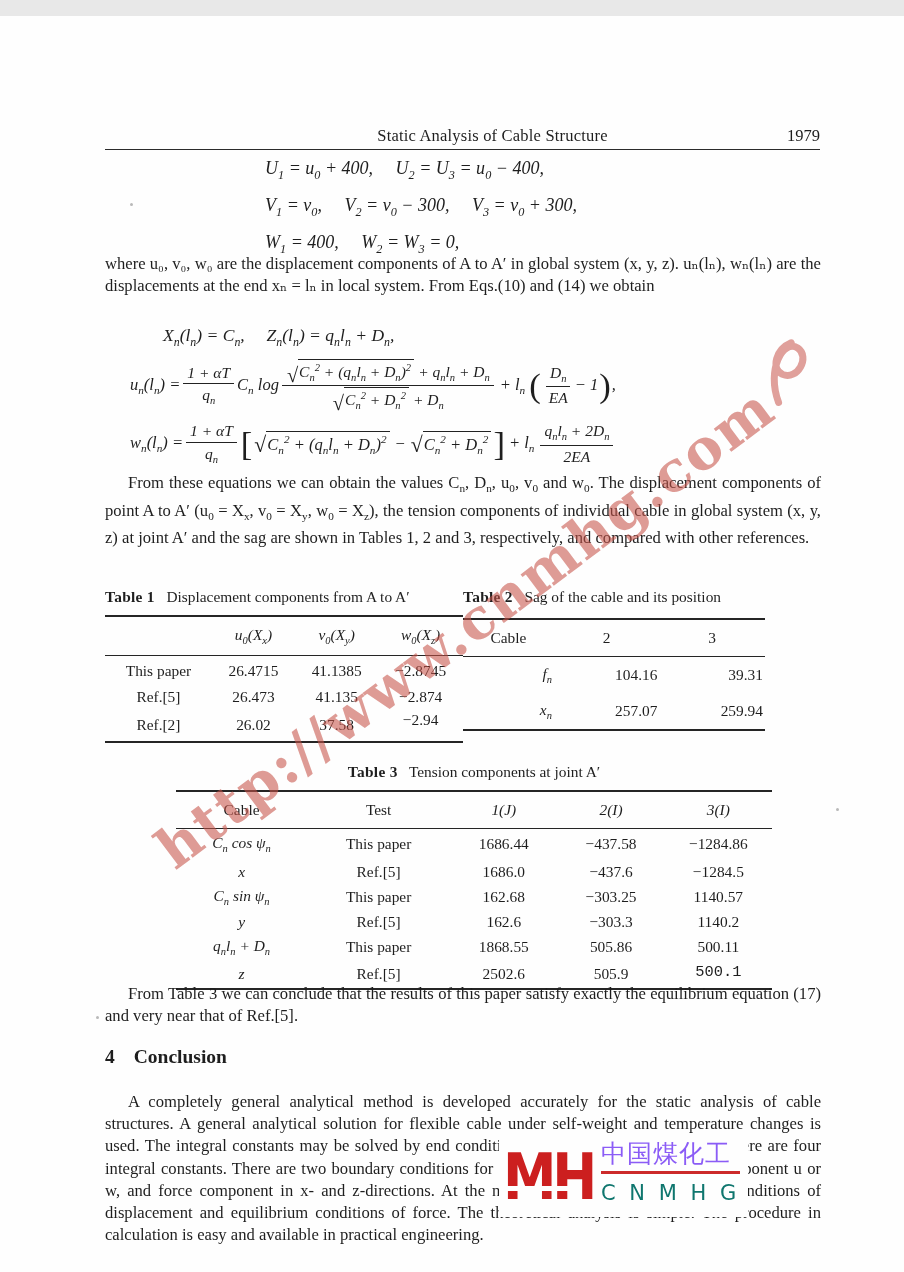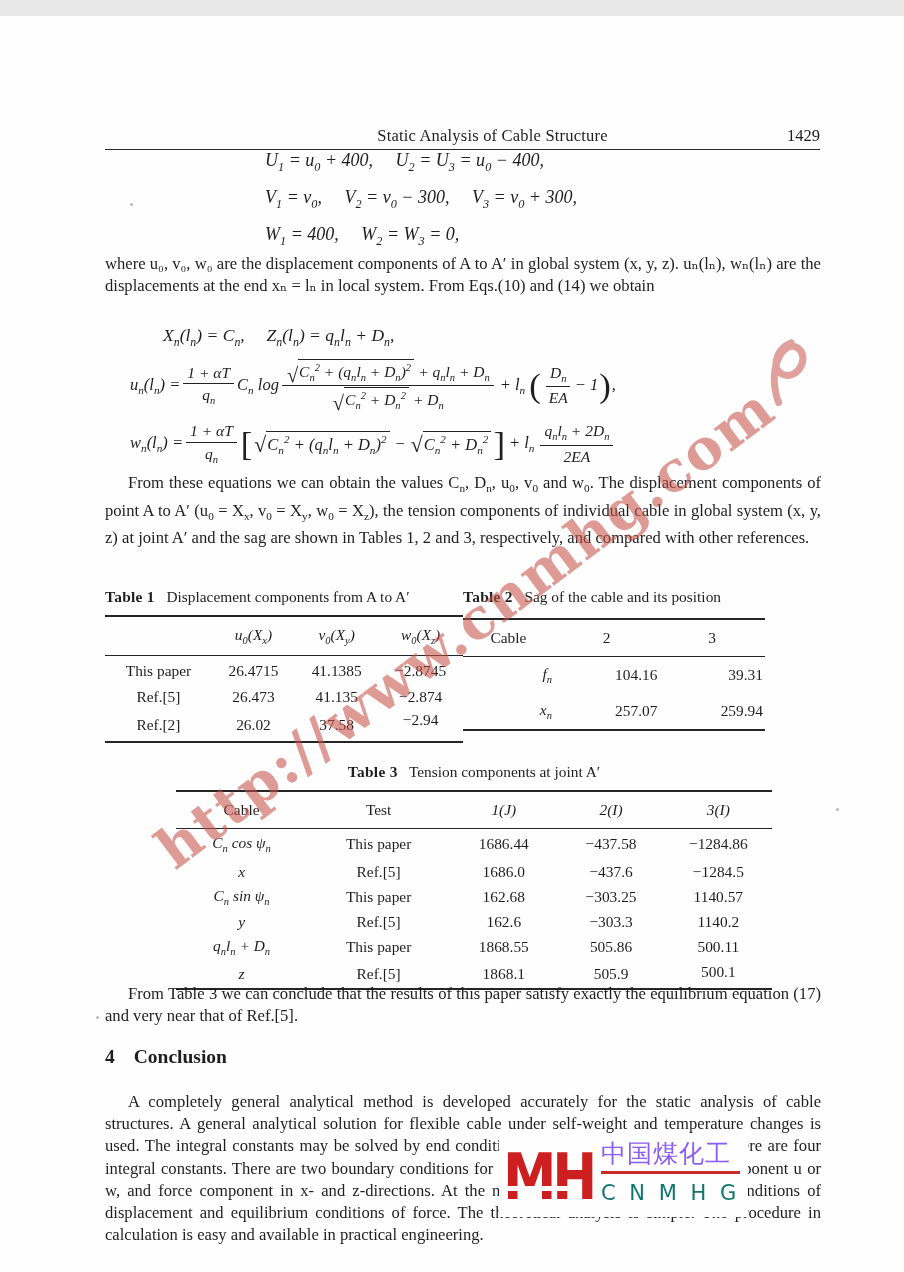--- a/index.html
+++ b/index.html
@@ -25,21 +25,21 @@
   .frac{display:inline-flex;flex-direction:column;align-items:center;vertical-align:middle;margin:0 3px;line-height:1.25;}
   .frac .num{padding:0 4px 1px 4px;border-bottom:1.3px solid #222;}
   .frac .den{padding:1px 4px 0 4px;}
   .sqrt{display:inline-flex;align-items:flex-end;margin:0 1px;}
   .sqrt .rad{font-size:1.32em;line-height:.9;font-style:normal;}
   .sqrt .arg{border-top:1.4px solid #222;padding:1px 3px 0 1px;}
   .big-delim{font-size:2.1em;font-weight:300;line-height:.8;vertical-align:middle;font-style:normal;margin:0 1px;}
   .eq-row{display:flex;align-items:center;}
 
   
-  .eq1{position:absolute;left:265px;top:129px;font-size:18px;line-height:30.5px;}
+  .eq1{position:absolute;left:265px;top:137px;font-size:18px;line-height:30.5px;}
   .eq2{position:absolute;left:130px;top:309px;width:650px;font-size:16.5px;}
   .eq2-line1{margin-left:33px;margin-bottom:9px;font-size:17.5px;}
   .eq2 .frac{font-size:15.5px;justify-content:space-between;}
   .eq2 .u-row{margin-bottom:9px;}
 
   
   .para{position:absolute;left:105px;width:716px;font-size:16.6px;line-height:22.2px;text-align:justify;}
   .indent{text-indent:23px;}
 
   
@@ -94,21 +94,21 @@
   
   .speck{position:absolute;background:#b9b9b9;border-radius:50%;}
 </style>
 </head>
 <body>
 
 <div class="page">
 
   <div class="hdr">
     <div class="hdr-title">Static Analysis of Cable Structure</div>
-    <div class="hdr-page">1429</div>
+    <div class="hdr-page">1979</div>
   </div>
   <div class="hdr-rule"></div>
 
   <div class="eq1 math">
     <div>U<sub>1</sub> = u<sub>0</sub> + 400,  U<sub>2</sub> = U<sub>3</sub> = u<sub>0</sub> − 400,</div>
     <div>V<sub>1</sub> = v<sub>0</sub>,  V<sub>2</sub> = v<sub>0</sub> − 300,  V<sub>3</sub> = v<sub>0</sub> + 300,</div>
     <div>W<sub>1</sub> = 400,  W<sub>2</sub> = W<sub>3</sub> = 0,</div>
   </div>
 
   <div class="para" style="top:237px">where u₀, v₀, w₀ are the displacement components of A to A′ in global system (x, y, z).  uₙ(lₙ), wₙ(lₙ) are the displacements at the end xₙ = lₙ in local system. From Eqs.(10) and (14) we obtain</div>
@@ -291,23 +291,23 @@
         <tr>
           <td class="math">q<sub>n</sub>l<sub>n</sub> + D<sub>n</sub></td>
           <td>This paper</td>
           <td>1868.55</td>
           <td>505.86</td>
           <td>500.11</td>
         </tr>
         <tr>
           <td class="math">z</td>
           <td>Ref.[5]</td>
-          <td>1868.1</td>
+          <td>2502.6</td>
           <td>505.9</td>
-          <td style="padding-bottom:7px;">500.1</td>
+          <td style="padding-bottom:7px;font-family:Liberation Mono, monospace;">500.1</td>
         </tr>
       </tbody>
     </table>
   </div>
 
   <div class="para indent" style="top:967px">From Table 3 we can conclude that the results of this paper satisfy exactly the equilibrium equation (17) and very near that of Ref.[5].</div>
 
   <div class="sec-head">
     <span>4</span>
     <span>Conclusion</span>

